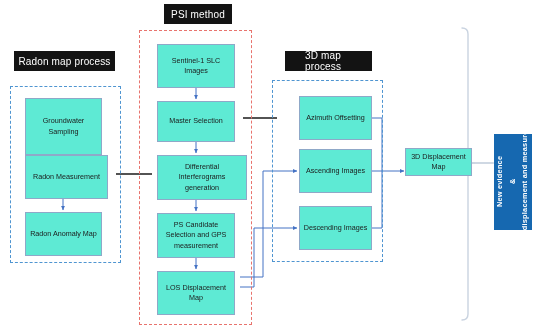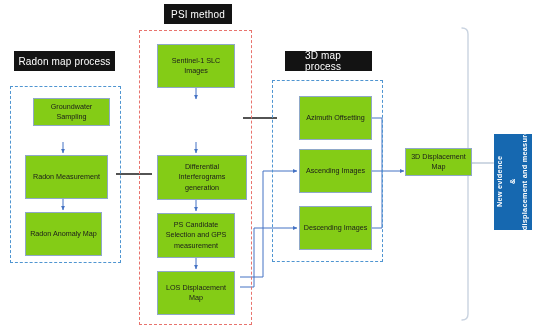--- a/index.html
+++ b/index.html
@@ -27,21 +27,21 @@
     letter-spacing:.15px;
     box-sizing:border-box;
     z-index:6;
   }
 
   
   .node{
     position:absolute;
     box-sizing:border-box;
     border:1px solid #8fa8c8;
-    background:#84cc16;
+    background:#5eead4;
     color:#1b1b1b;
     display:flex;align-items:center;justify-content:center;
     text-align:center;
     font-size:7.2px;
     line-height:1.45;
     padding:2px 3px;
     z-index:4;
   }
 
   
@@ -117,36 +117,39 @@
   </div>
 
   <div class="chip" style="left:164px;top:4px;width:68px;height:20px;">
     <span>PSI method</span>
   </div>
 
   <div class="chip" style="left:285px;top:51px;width:87px;height:20px;padding-left:20px;">
     <span>3D map process</span>
   </div>
 
-  <div class="node" style="left:25px;top:98px;width:77px;height:28px;margin-left:8px;">
+  <div class="node" style="left:25px;top:98px;width:77px;height:57px;">
     <span>Groundwater Sampling</span>
   </div>
 
   <div class="node" style="left:25px;top:155px;width:83px;height:44px;">
     <span>Radon Measurement</span>
   </div>
 
   <div class="node" style="left:25px;top:212px;width:77px;height:44px;">
     <span>Radon Anomaly Map</span>
   </div>
 
   <div class="node" style="left:157px;top:44px;width:78px;height:44px;">
     <span>Sentinel-1 SLC Images</span>
   </div>
 
+  <div class="node" style="left:157px;top:101px;width:78px;height:41px;">
+    <span>Master Selection</span>
+  </div>
 
   <div class="node" style="left:157px;top:155px;width:90px;height:45px;">
     <span>Differential Interferograms generation</span>
   </div>
 
   <div class="node" style="left:157px;top:213px;width:78px;height:45px;">
     <span>PS Candidate Selection and GPS measurement</span>
   </div>
 
   <div class="node" style="left:157px;top:271px;width:78px;height:44px;">

